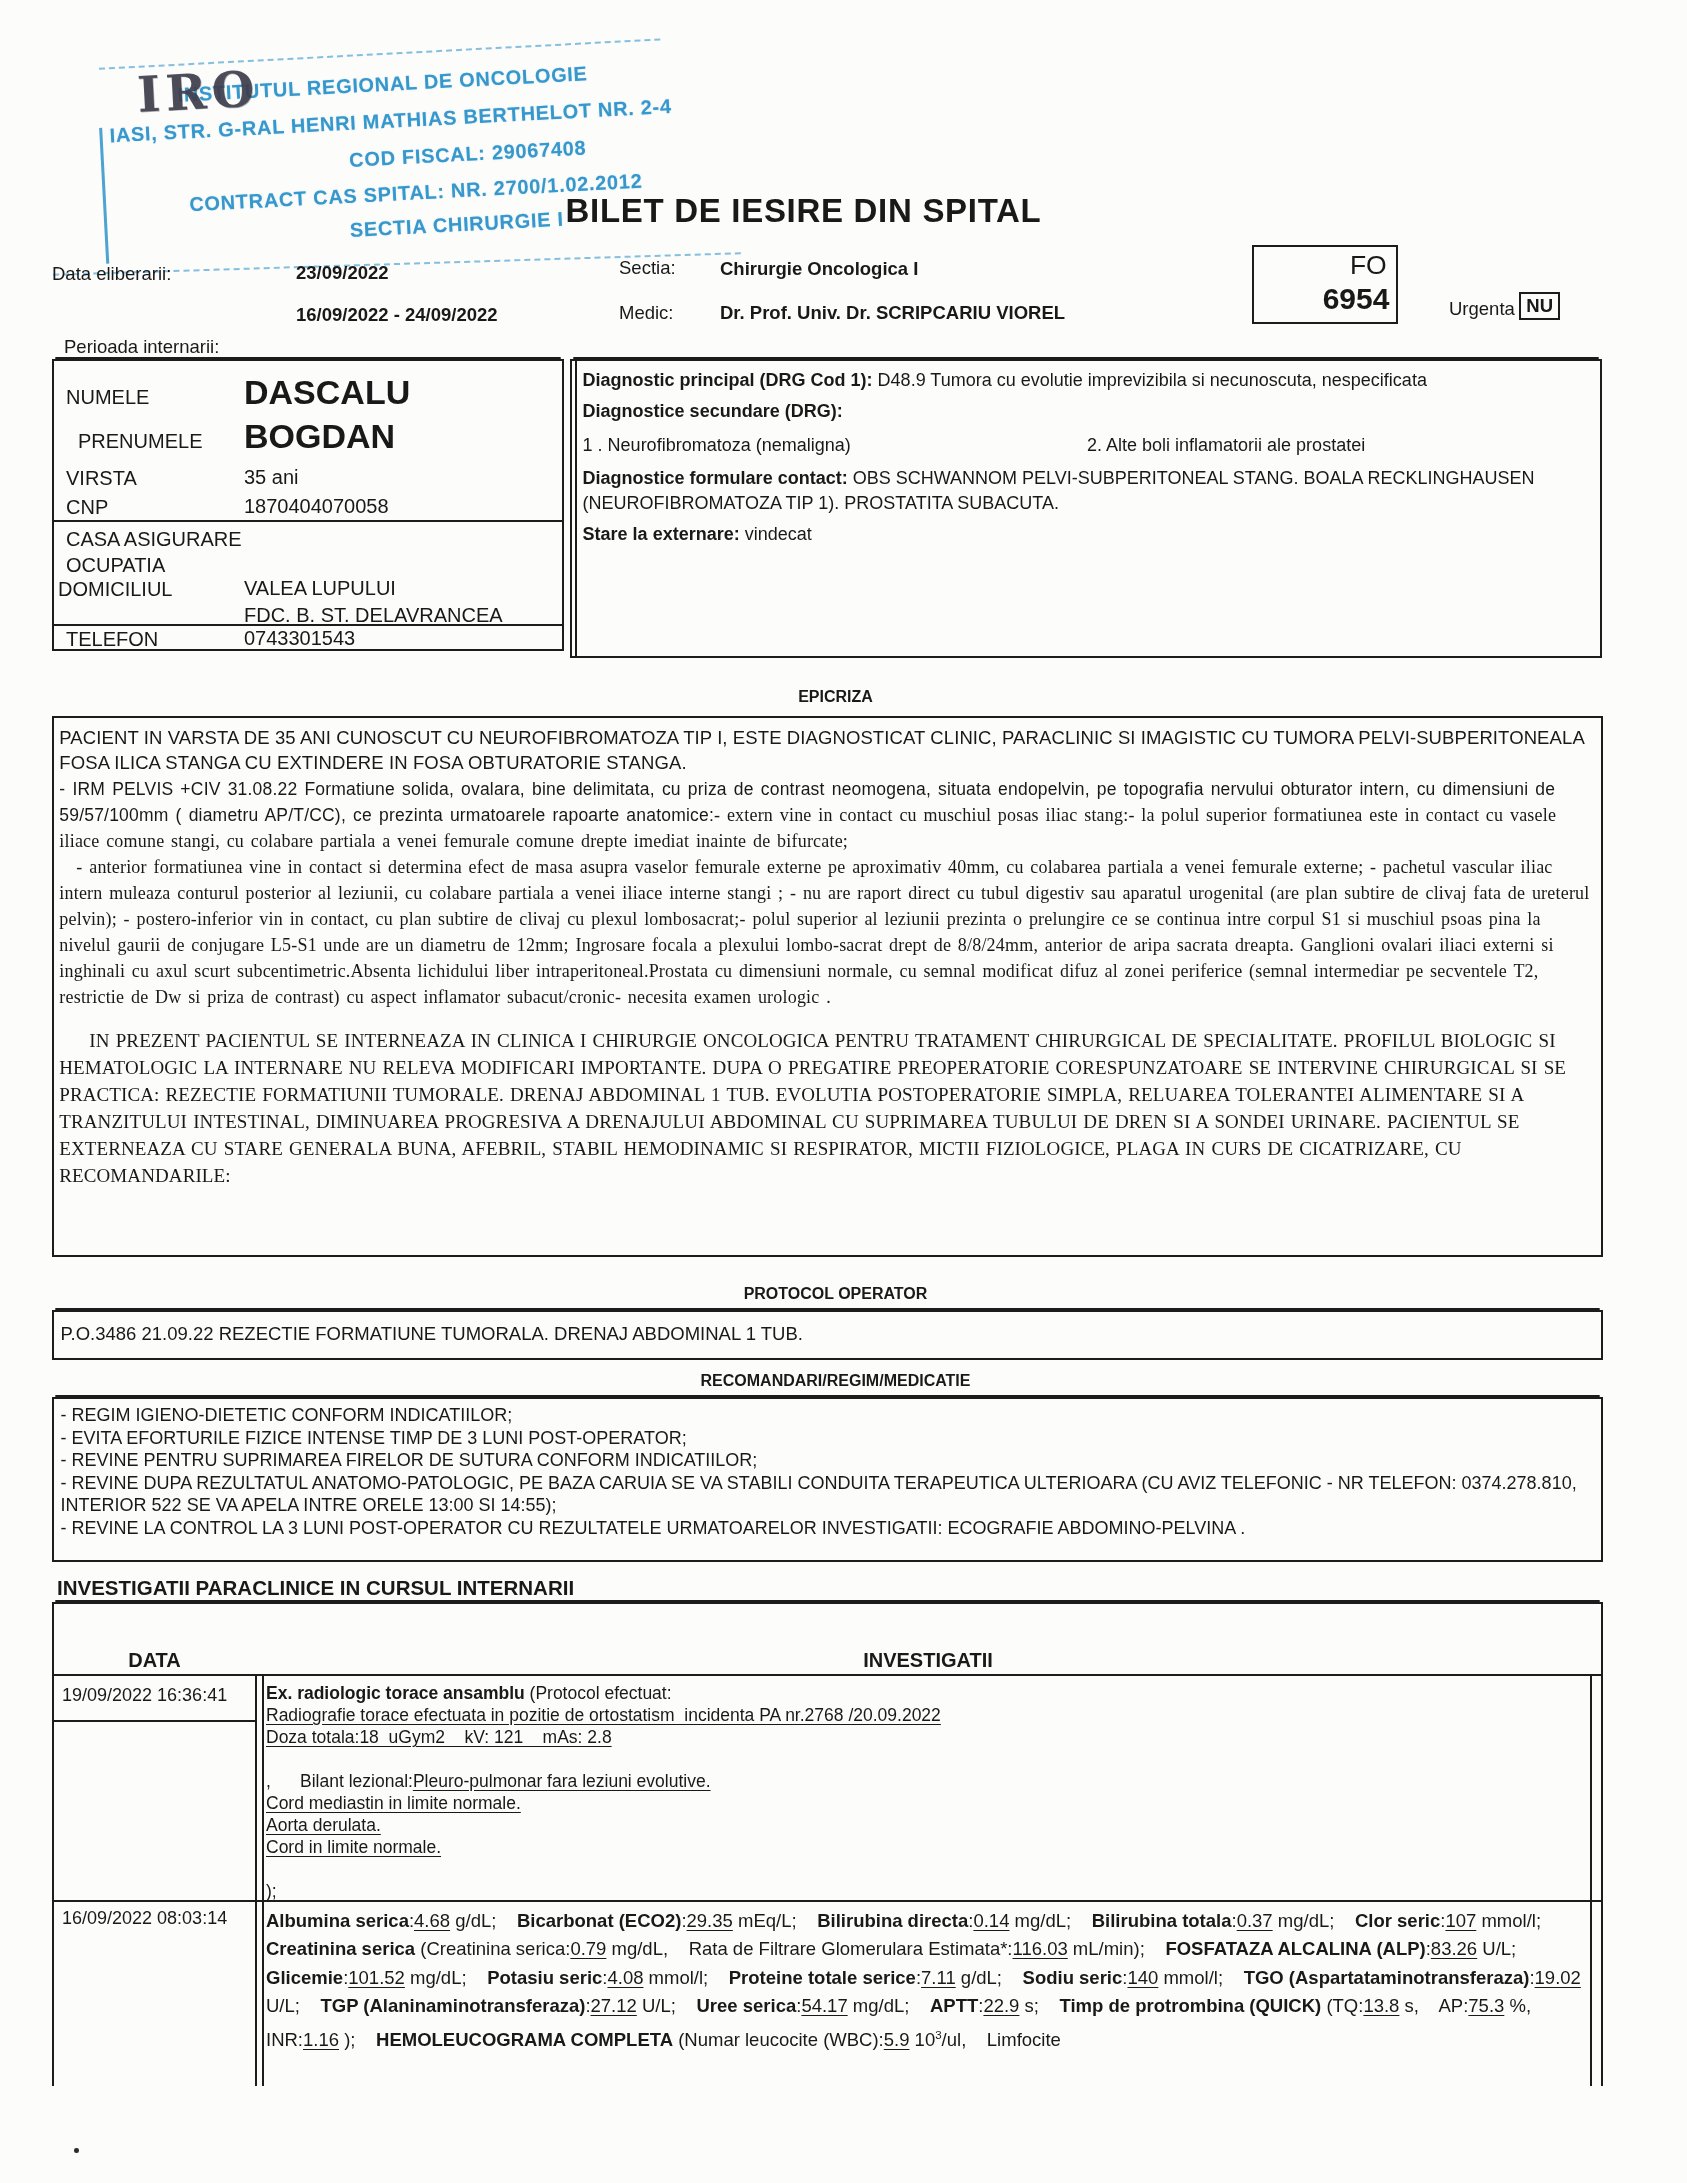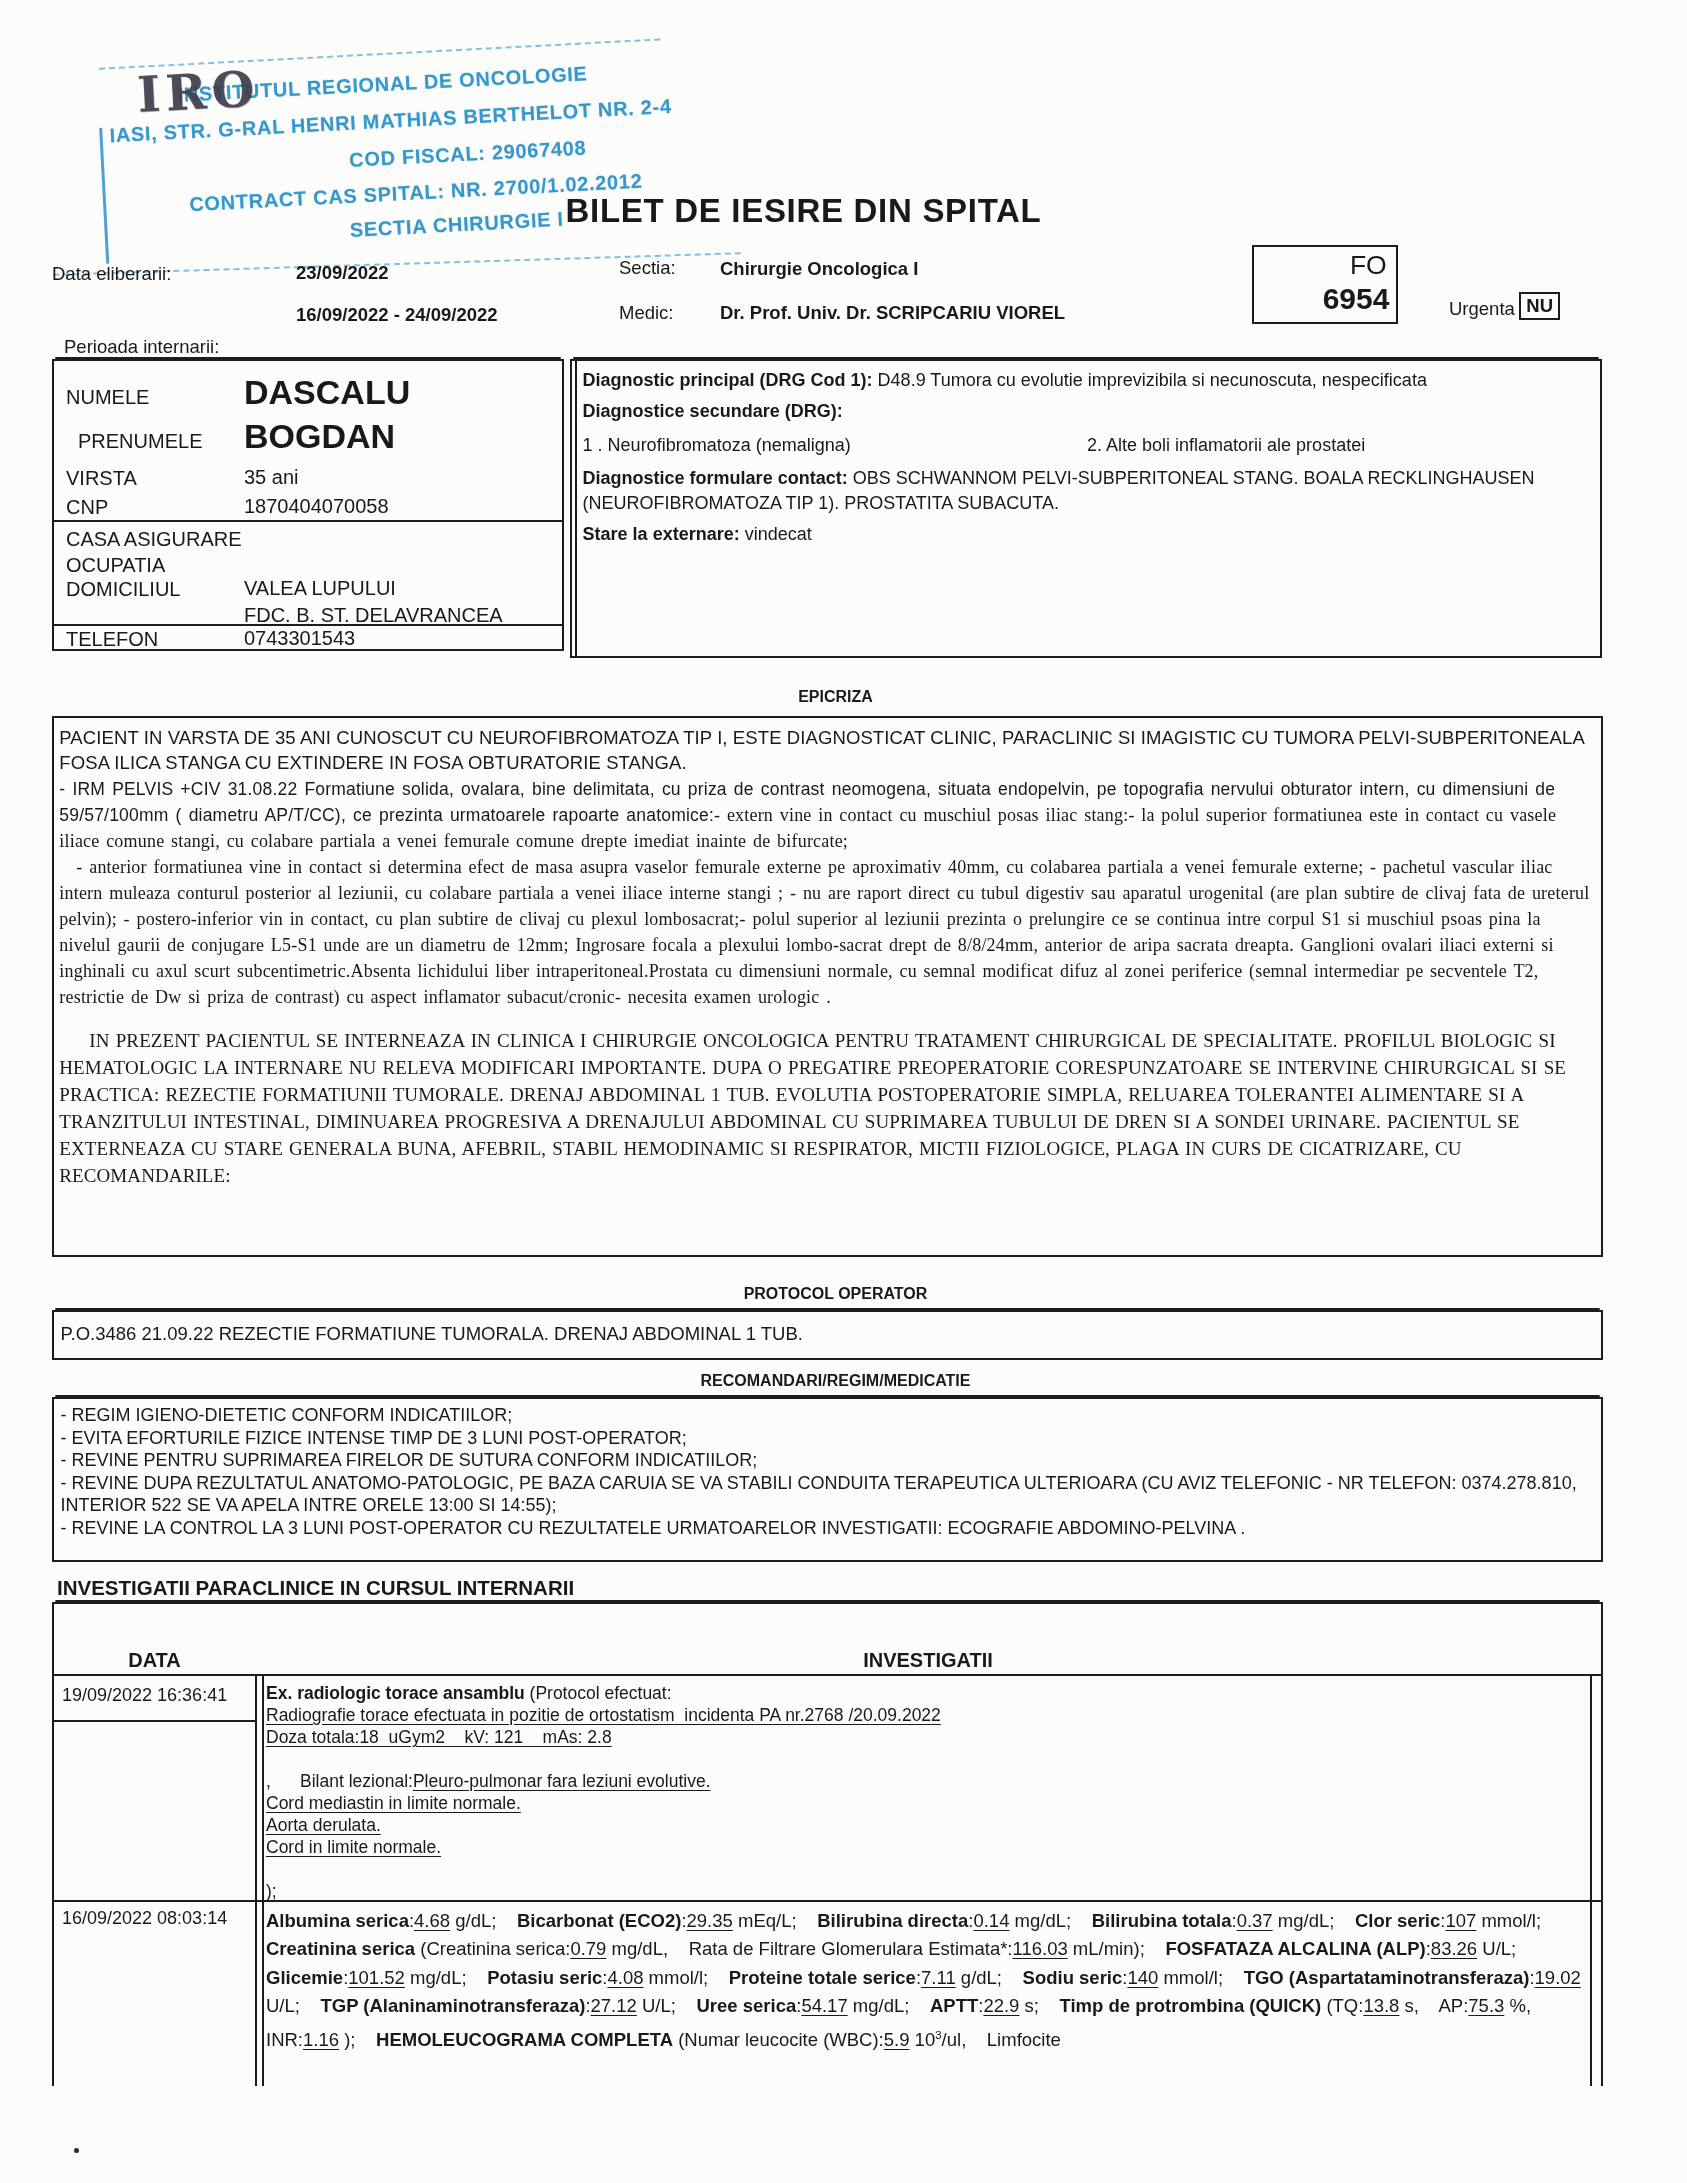--- a/index.html
+++ b/index.html
@@ -77,21 +77,21 @@
   <div class="a small-lbl" style="left:12px;top:25px;">NUMELE</div>
   <div class="a" style="left:190px;top:56px;font-size:34px;font-weight:bold;">BOGDAN</div>
   <div class="a small-lbl" style="left:24px;top:69px;">PRENUMELE</div>
   <div class="a small-lbl" style="left:12px;top:106px;">VIRSTA</div>
   <div class="a small-lbl" style="left:190px;top:105px;">35 ani</div>
   <div class="a small-lbl" style="left:12px;top:135px;">CNP</div>
   <div class="a small-lbl" style="left:190px;top:134px;">1870404070058</div>
   <div class="line" style="left:0;top:159px;width:100%;height:2px;"></div>
   <div class="a small-lbl" style="left:12px;top:167px;">CASA ASIGURARE</div>
   <div class="a small-lbl" style="left:12px;top:193px;">OCUPATIA</div>
-  <div class="a small-lbl" style="left:12px;top:217px;">DOMICILIUL</div>
+  <div class="a small-lbl" style="left:4px;top:217px;">DOMICILIUL</div>
   <div class="a small-lbl" style="left:190px;top:216px;">VALEA LUPULUI</div>
   <div class="a small-lbl" style="left:190px;top:243px;">FDC. B. ST. DELAVRANCEA</div>
   <div class="line" style="left:0;top:263px;width:100%;height:2px;"></div>
   <div class="a small-lbl" style="left:12px;top:267px;">TELEFON</div>
   <div class="a small-lbl" style="left:190px;top:266px;">0743301543</div>
 </div>
 
 <div class="box dbl-top" style="left:570px;top:359px;width:1028px;height:295px;">
   <div class="line" style="left:3.3px;top:0;width:2px;height:100%;"></div>
   <div class="a" style="left:10.6px;top:9.3px;width:1006px;font-size:18px;">

